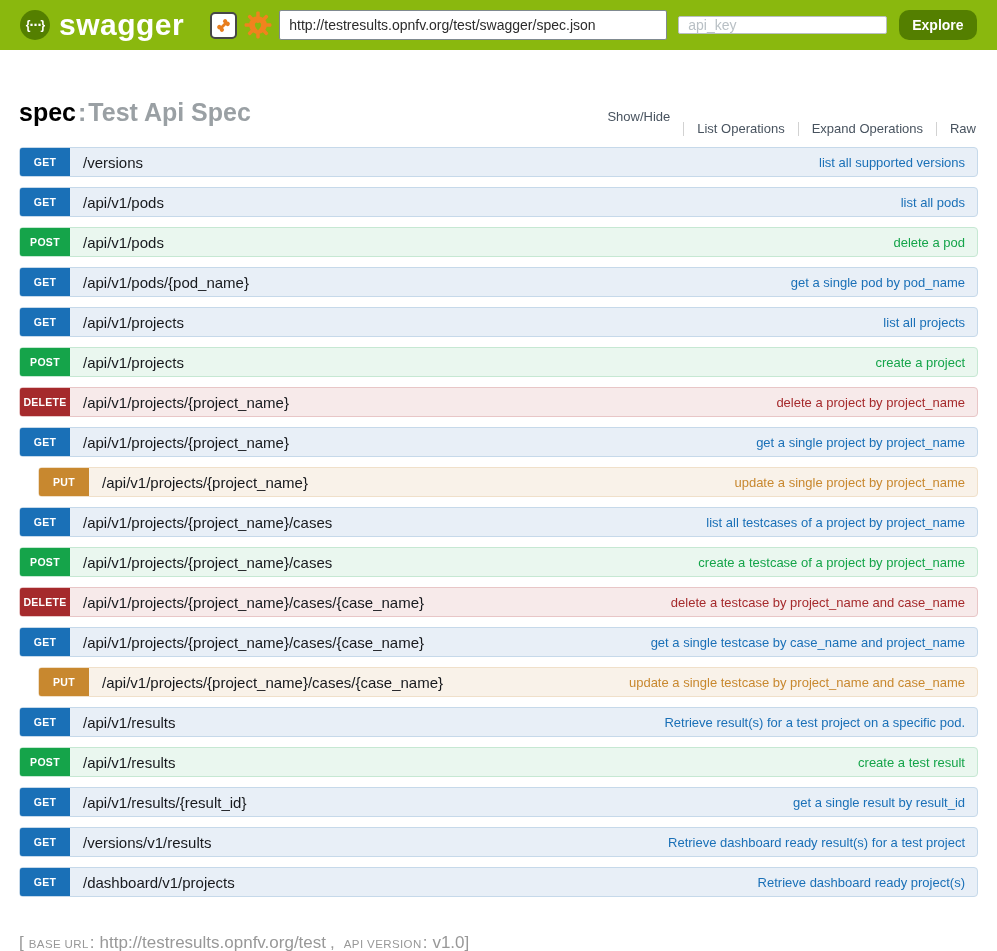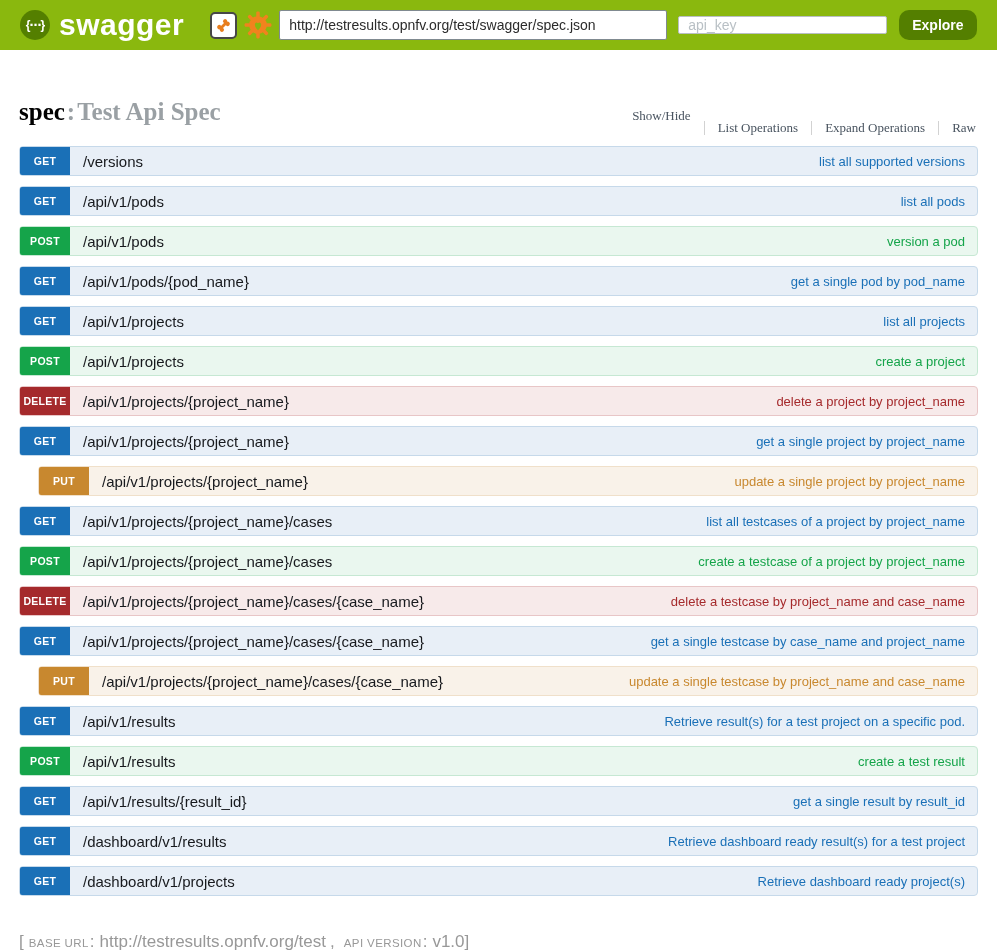--- a/index.html
+++ b/index.html
@@ -56,21 +56,20 @@
     color: #fff; font-size: 14px; font-weight: 700;
     border: none; border-radius: 10px; cursor: pointer;
     font-family: "Liberation Sans", "DejaVu Sans", sans-serif;
   }
 
   
   .content { padding: 0 19px; }
   .title-row {
     display: flex; align-items: baseline; justify-content: space-between;
     margin: 48px 0 11px 0;
-    font-family: Liberation Serif, serif;
   }
   .page-title { margin: 0; font-size: 25px; font-weight: 700; color: #000; }
   .title-sep, .title-desc { color: #9aa0a4; }
   .title-sep { margin: 0 2px; }
   .ops-toolbar { display: flex; align-items: flex-start; font-size: 13px; }
   .tb-link { color: #48535f; text-decoration: none; padding: 0 13px; cursor: pointer; line-height: 14px; }
   .tb-link:not(:first-child) { border-left: 1px solid #d2d2d2; margin-top: 12px; }
   .tb-link:last-child { padding-right: 2px; }
 
   
@@ -181,21 +180,21 @@
     <a class="endpoint-summary">list all supported versions</a>
   </li>
       <li class="endpoint m-get">
     <span class="method-badge">GET</span>
     <a class="endpoint-path">/api/v1/pods</a>
     <a class="endpoint-summary">list all pods</a>
   </li>
       <li class="endpoint m-post">
     <span class="method-badge">POST</span>
     <a class="endpoint-path">/api/v1/pods</a>
-    <a class="endpoint-summary">version a pod</a>
+    <a class="endpoint-summary">delete a pod</a>
   </li>
       <li class="endpoint m-get">
     <span class="method-badge">GET</span>
     <a class="endpoint-path">/api/v1/pods/{pod_name}</a>
     <a class="endpoint-summary">get a single pod by pod_name</a>
   </li>
       <li class="endpoint m-get">
     <span class="method-badge">GET</span>
     <a class="endpoint-path">/api/v1/projects</a>
     <a class="endpoint-summary">list all projects</a>
@@ -255,21 +254,21 @@
     <a class="endpoint-path">/api/v1/results</a>
     <a class="endpoint-summary">create a test result</a>
   </li>
       <li class="endpoint m-get">
     <span class="method-badge">GET</span>
     <a class="endpoint-path">/api/v1/results/{result_id}</a>
     <a class="endpoint-summary">get a single result by result_id</a>
   </li>
       <li class="endpoint m-get">
     <span class="method-badge">GET</span>
-    <a class="endpoint-path">/dashboard/v1/results</a>
+    <a class="endpoint-path">/versions/v1/results</a>
     <a class="endpoint-summary">Retrieve dashboard ready result(s) for a test project</a>
   </li>
       <li class="endpoint m-get">
     <span class="method-badge">GET</span>
     <a class="endpoint-path">/dashboard/v1/projects</a>
     <a class="endpoint-summary">Retrieve dashboard ready project(s)</a>
   </li>
     </ul>
 
   <footer class="base-footer"><span>[</span><span class="cap-label">base url</span><span class="f-colon">:</span><span>http://testresults.opnfv.org/test</span><span class="f-comma">,</span><span class="cap-label">api version</span><span class="f-colon">:</span><span>v1.0</span><span>]</span></footer>

